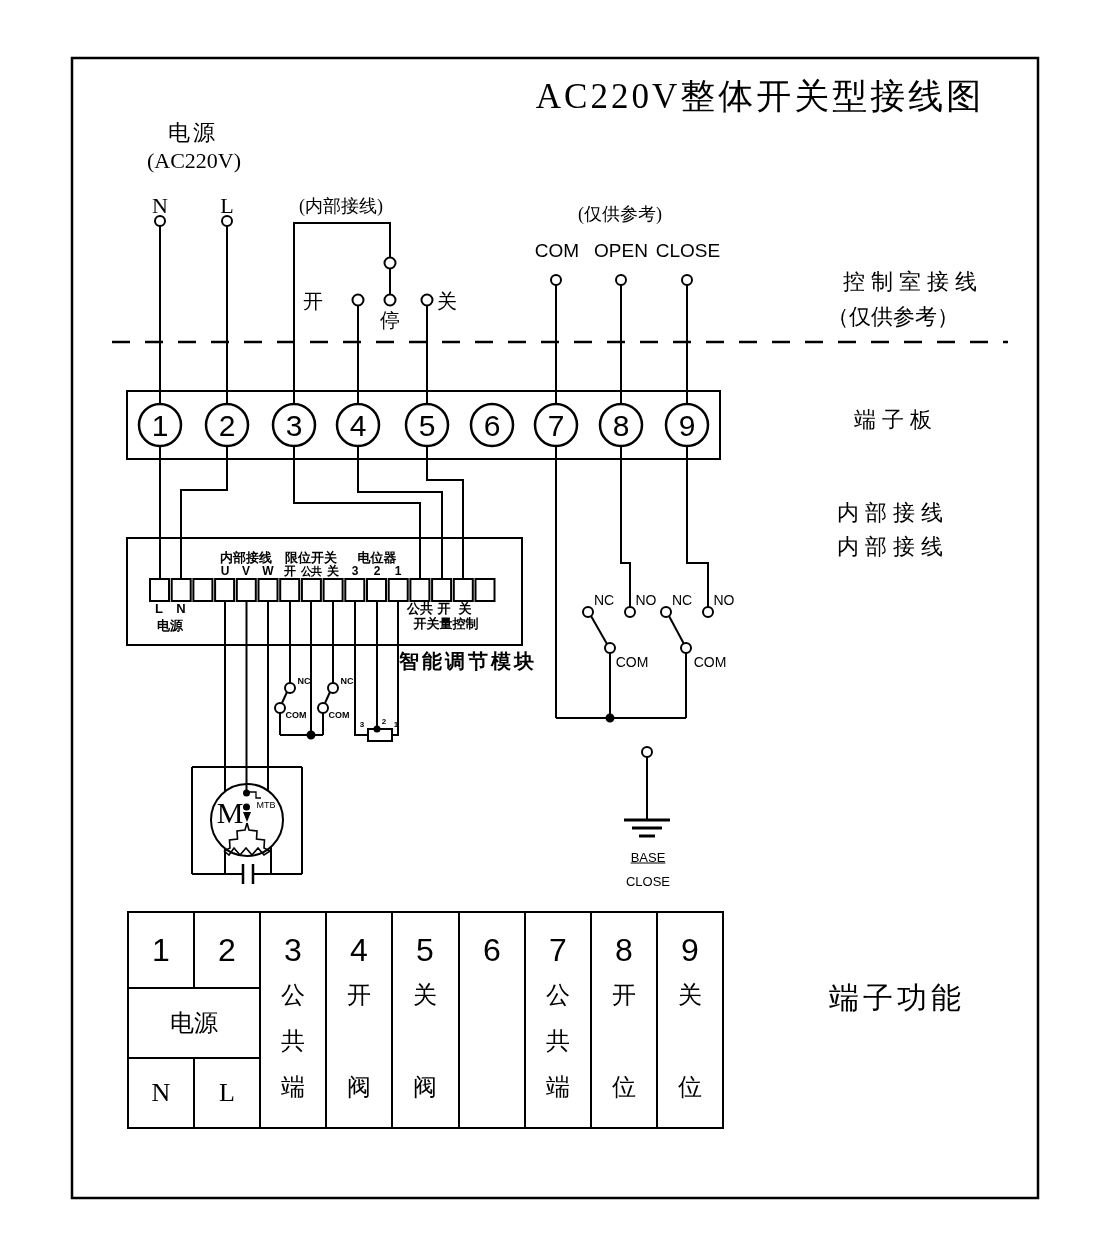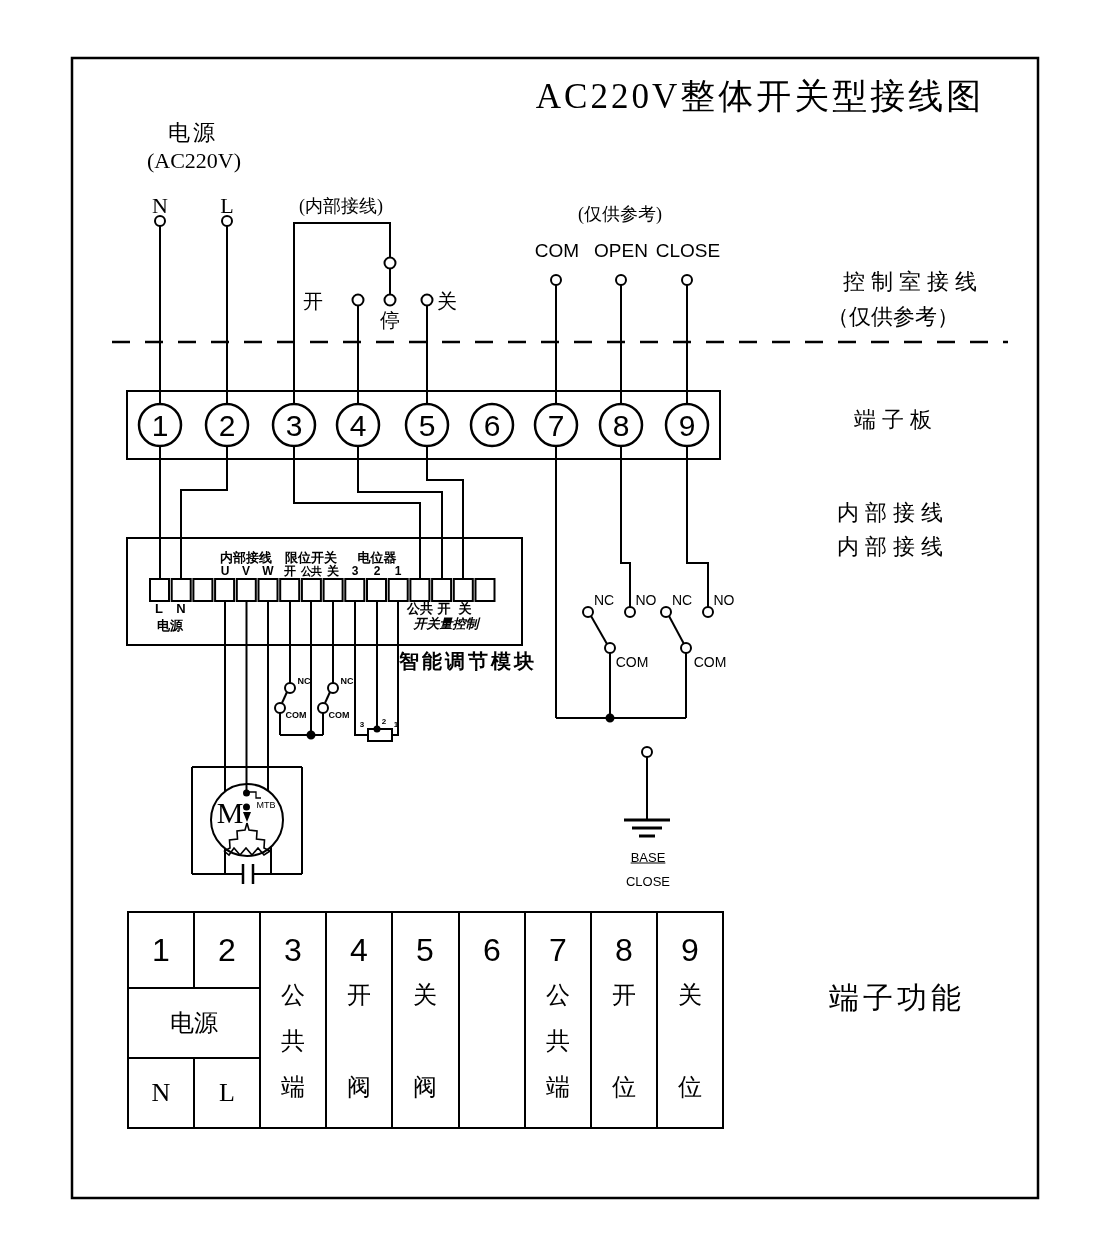--- a/index.html
+++ b/index.html
@@ -232,21 +232,21 @@
 <div class="lbl pin serif" style="left:333px;top:571px;">关</div>
 <div class="lbl pin sans" style="left:355px;top:571px;">3</div>
 <div class="lbl pin sans" style="left:377px;top:571px;">2</div>
 <div class="lbl pin sans" style="left:398px;top:571px;">1</div>
 <div class="lbl mod13 sans" style="left:159px;top:608px;">L</div>
 <div class="lbl mod13 sans" style="left:181px;top:608px;">N</div>
 <div class="lbl mod13 serif" style="left:170px;top:625px;">电源</div>
 <div class="lbl mod13 serif" style="left:420px;top:608px;">公共</div>
 <div class="lbl mod13 serif" style="left:444px;top:608px;">开</div>
 <div class="lbl mod13 serif" style="left:465px;top:608px;">关</div>
-<div class="lbl mod13 serif" style="left:446px;top:623px;font-style:italic;">开关量控制</div>
+<div class="lbl mod13 serif" style="left:446px;top:623px;">开关量控制</div>
 <div class="lbl serif sp3" style="left:468px;top:661px;font-size:20px;font-weight:bold;">智能调节模块</div>
 
 <div class="lbl tiny b" style="left:304px;top:681px;">NC</div>
 <div class="lbl tiny b" style="left:296px;top:715px;">COM</div>
 <div class="lbl tiny b" style="left:347px;top:681px;">NC</div>
 <div class="lbl tiny b" style="left:339px;top:715px;">COM</div>
 
 <div class="lbl tiny8 b" style="left:362px;top:725px;">3</div>
 <div class="lbl tiny8 b" style="left:384px;top:722px;">2</div>
 <div class="lbl tiny8 b" style="left:396px;top:725px;">1</div>

